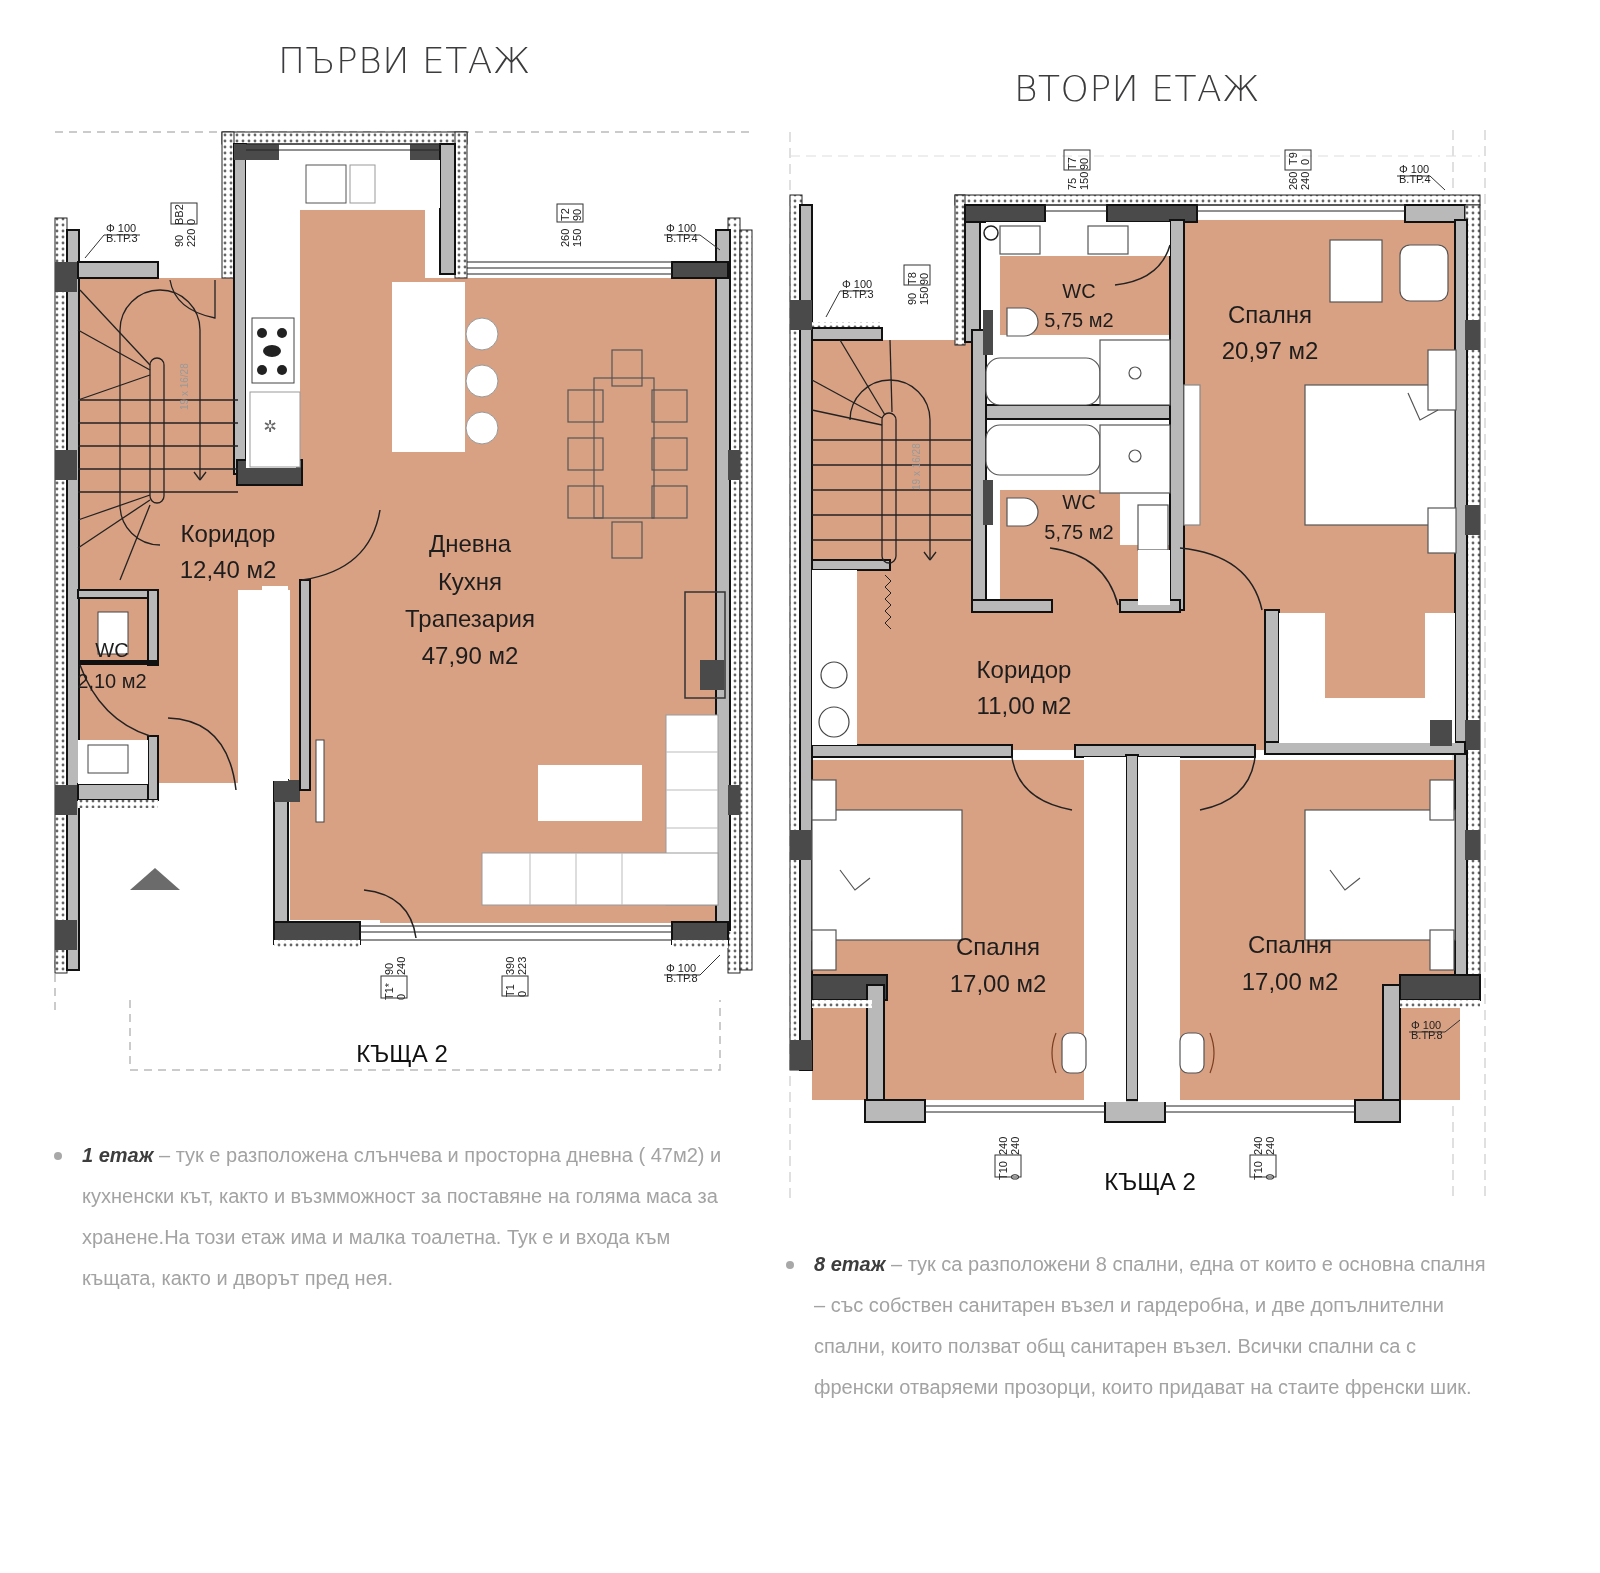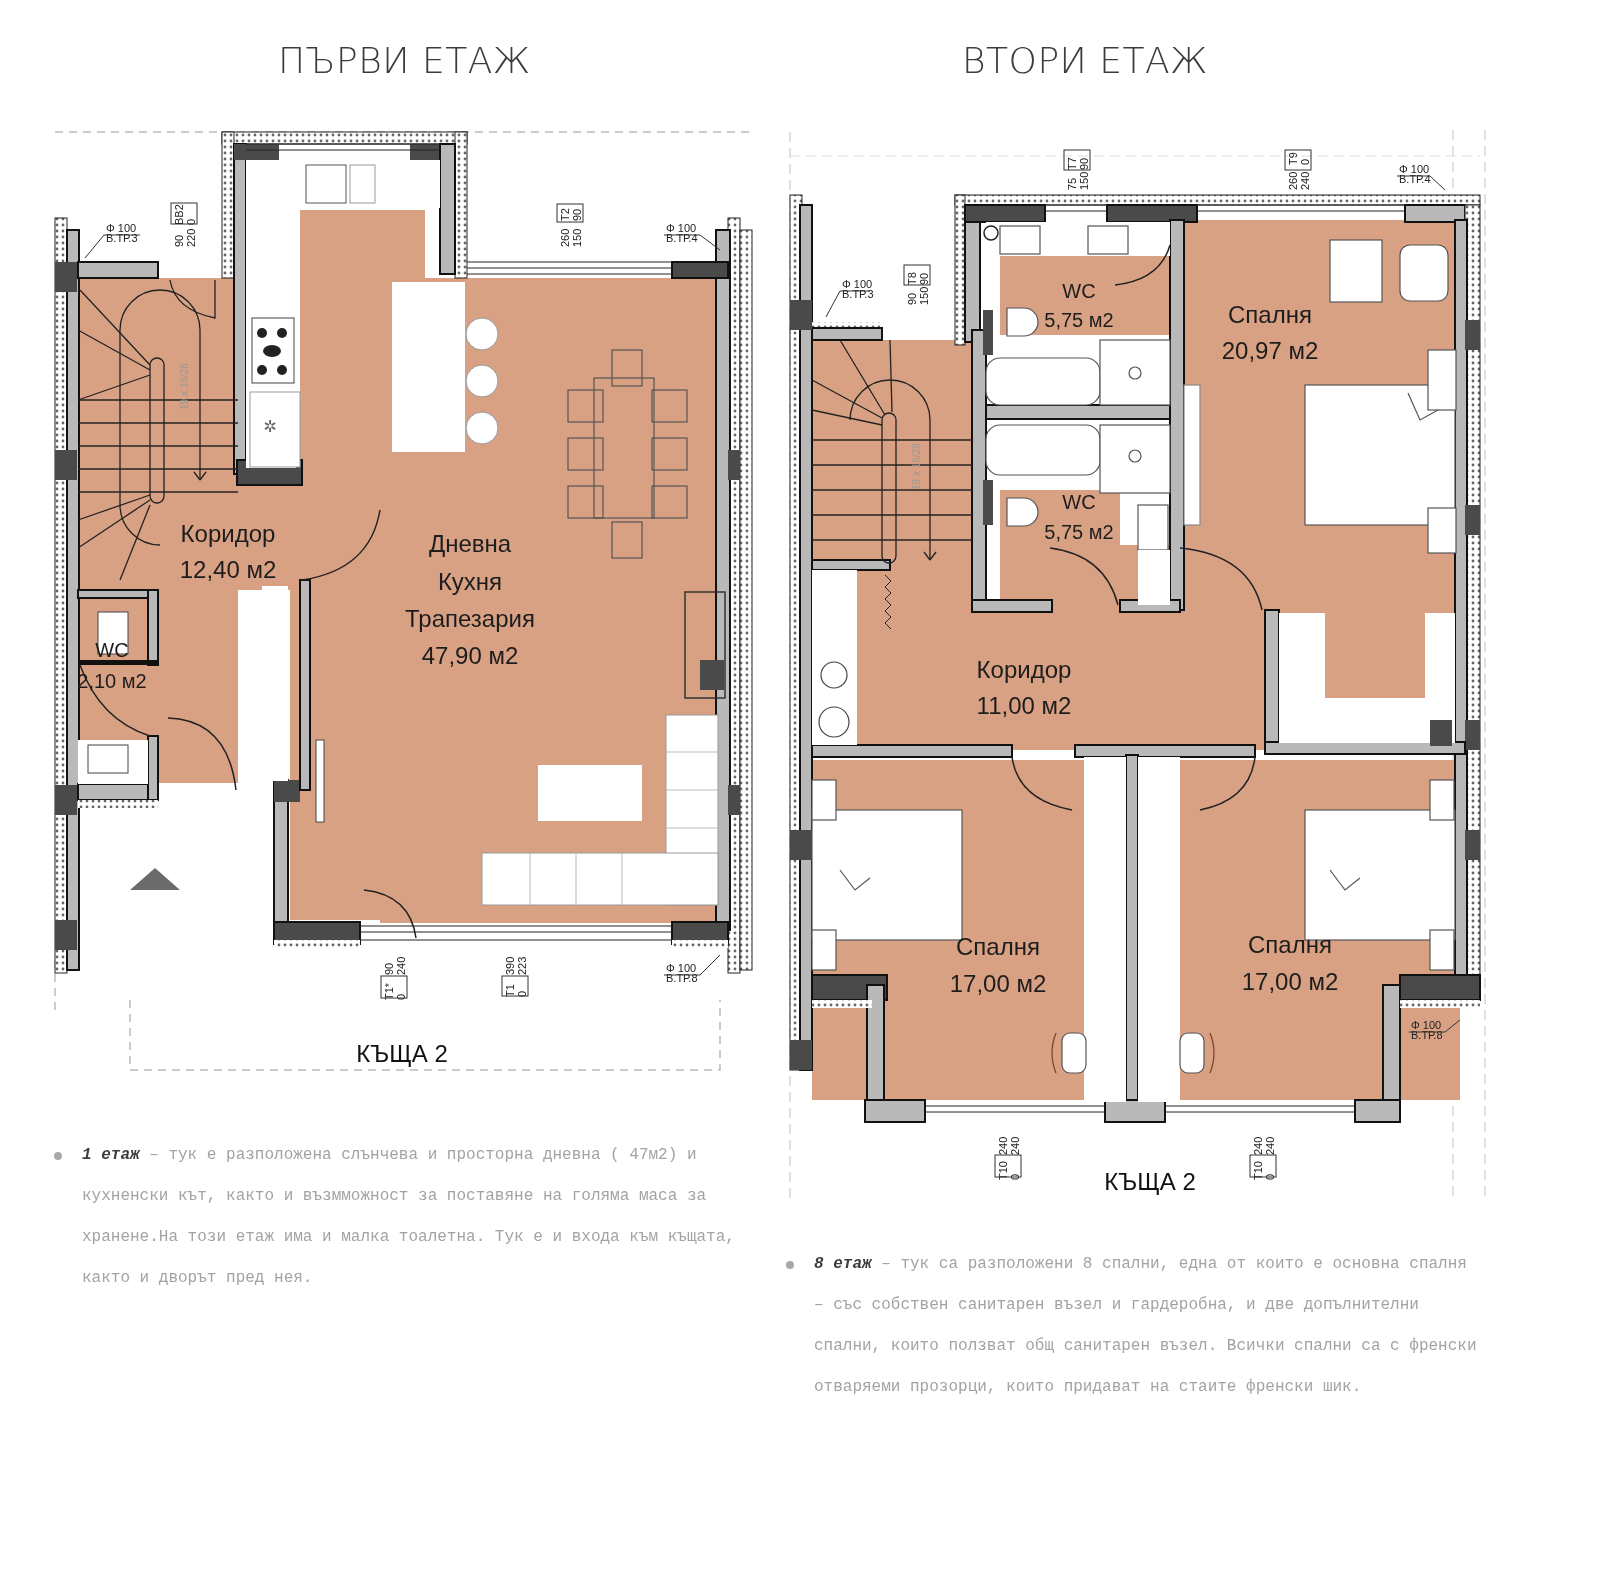--- a/index.html
+++ b/index.html
@@ -2,31 +2,31 @@
 <html><head>
 <meta charset="utf-8">
 <style>
   html,body{margin:0;padding:0;background:#ffffff;}
   body{width:1600px;height:1573px;position:relative;overflow:hidden;font-family:"Liberation Sans","DejaVu Sans",sans-serif;}
   .floor-title{position:absolute;top:40px;font-size:36px;color:#3c3c3e;letter-spacing:0.5px;font-family:"DejaVu Sans","Liberation Sans",sans-serif;font-weight:300;}
   svg{position:absolute;left:0;top:0;}
   .room-label{font-family:"Liberation Sans",sans-serif;fill:#1d1d1d;text-anchor:middle;}
   .tag{font-family:"Liberation Sans",sans-serif;fill:#222;font-size:11px;}
   .house-label{font-family:"Liberation Sans",sans-serif;fill:#111;font-size:24px;text-anchor:middle;}
-  .desc{position:absolute;font-family:Liberation Mono, monospace;font-size:16px;line-height:41px;color:#a3a3a3;}
+  .desc{position:absolute;font-family:Liberation Sans, sans-serif;font-size:20px;line-height:41px;color:#a3a3a3;}
   .desc ul{margin:0;padding:0;list-style:none;}
   .desc li{position:relative;padding-left:28px;}
   .desc .bullet{position:absolute;left:0;top:17px;width:8px;height:8px;border-radius:50%;background:#a8a8a8;}
   .desc b{color:#3d3d3d;font-style:italic;font-weight:700;}
 </style>
 </head>
 <body>
 
 <div class="floor-title" style="left:278px;">ПЪРВИ ЕТАЖ</div>
-<div class="floor-title" style="left:962px;">ВТОРИ ЕТАЖ</div>
+<div class="floor-title" style="left:1014px;margin-top:28px;">ВТОРИ ЕТАЖ</div>
 
 <svg width="1600" height="1573" viewBox="0 0 1600 1573">
   <defs>
     <pattern id="hatch" width="6" height="6" patternUnits="userSpaceOnUse">
       <rect width="6" height="6" fill="#ffffff"></rect>
       <circle cx="3" cy="3" r="1.4" fill="#666"></circle>
     </pattern>
   </defs>
 
   <g>

